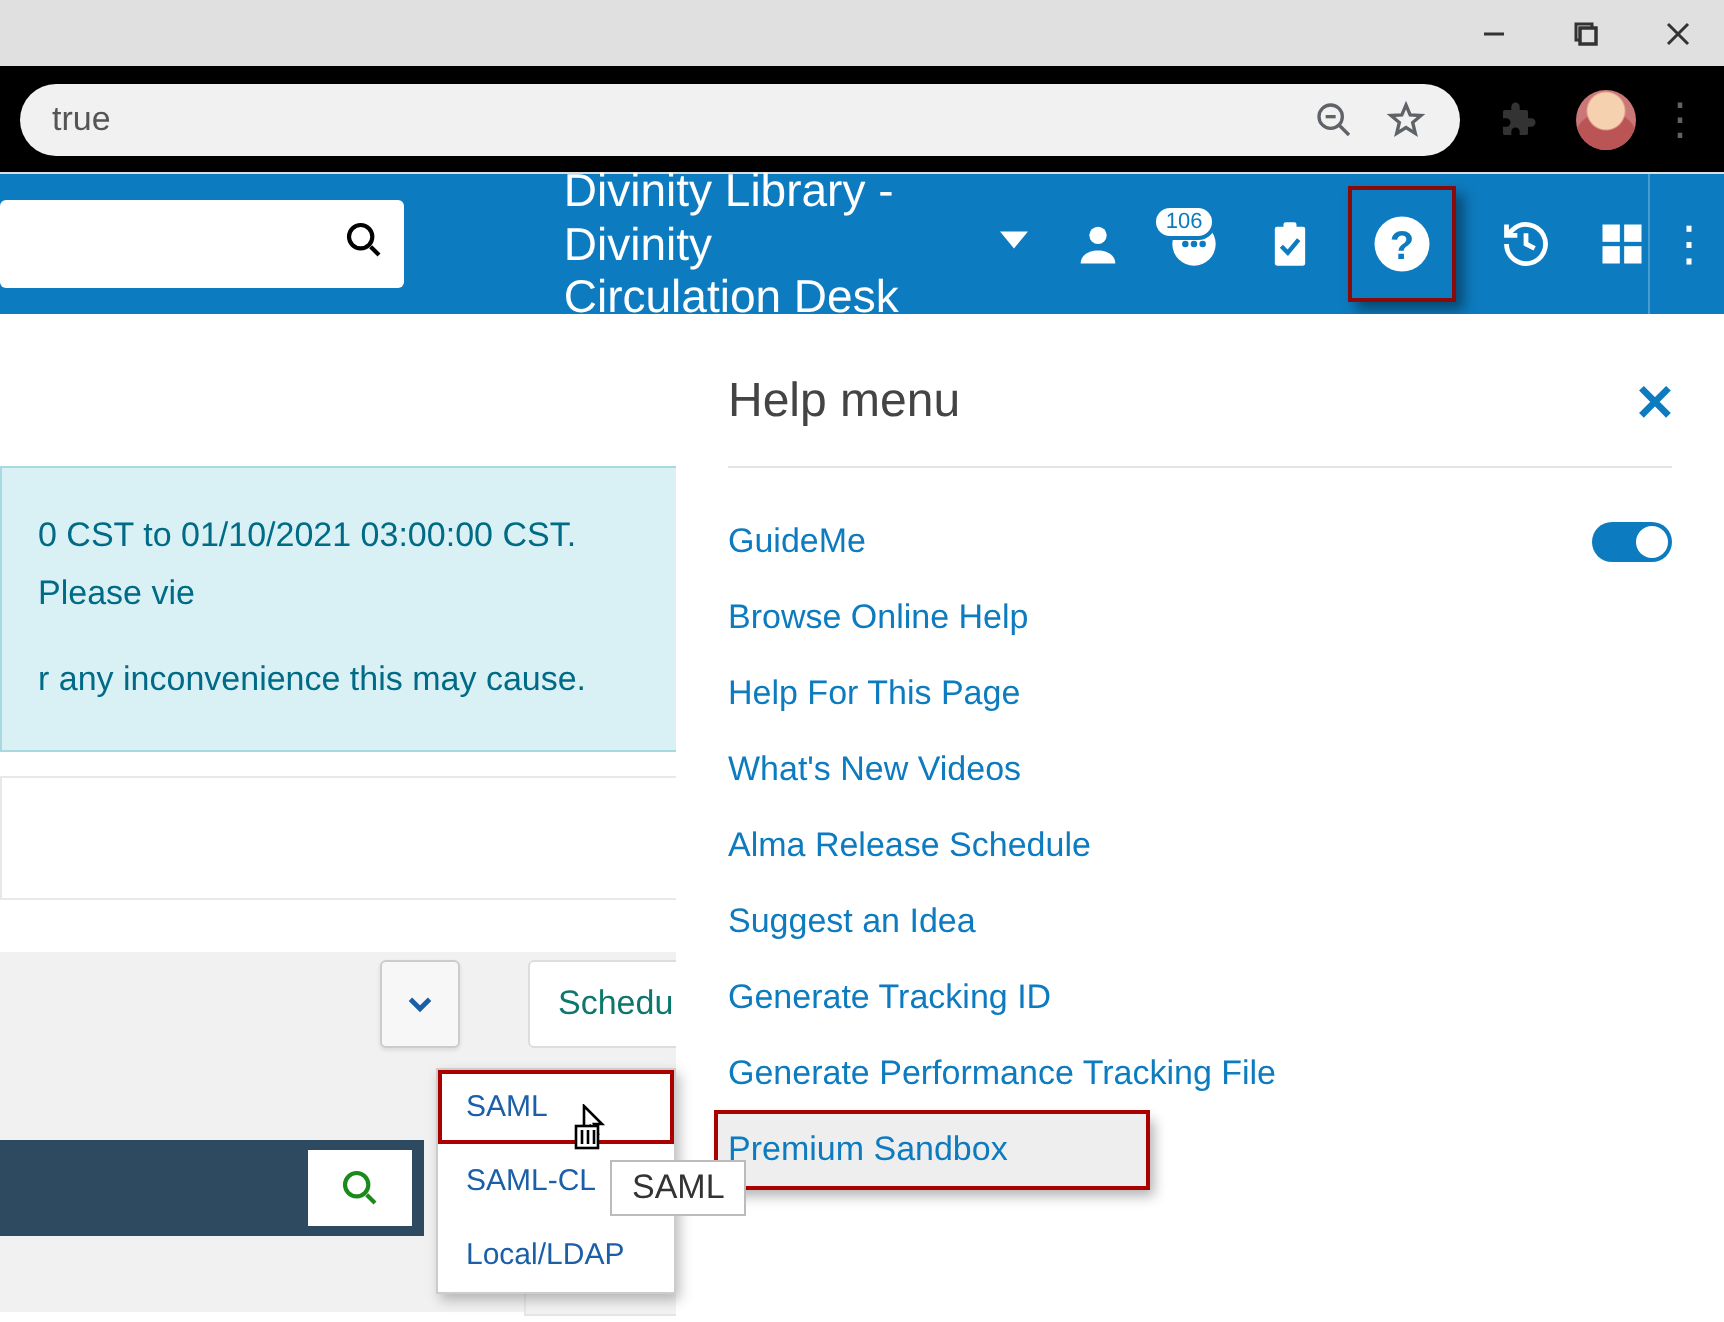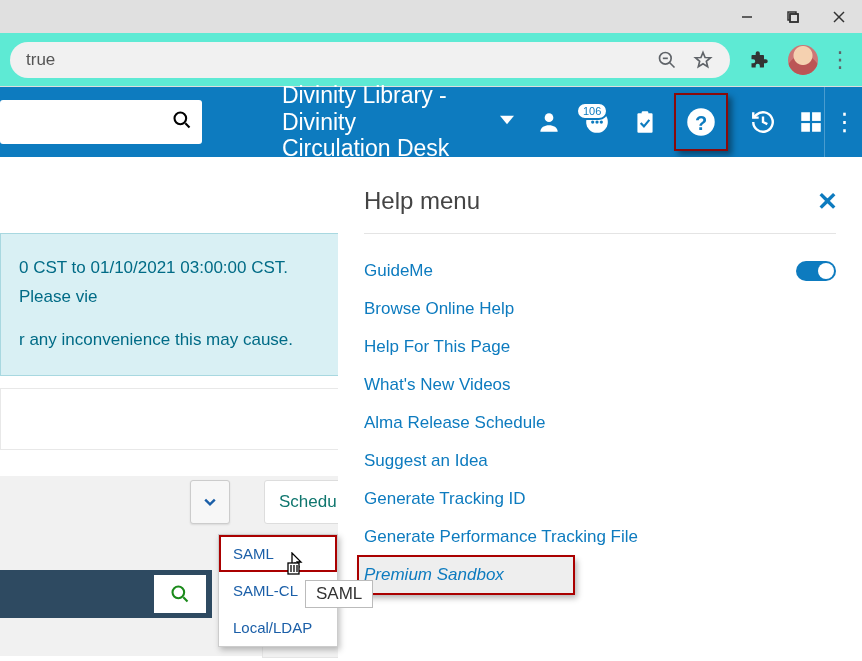--- a/index.html
+++ b/index.html
@@ -4,21 +4,21 @@
 <style>
   * { box-sizing: border-box; margin: 0; padding: 0; font-family: Arial, Helvetica, sans-serif; }
   body { width: 862px; height: 661px; background: #fff; overflow: hidden; position: relative; }
 
   
   .titlebar { height: 33px; background: #e0e0e0; display: flex; justify-content: flex-end; align-items: center; }
   .winbtn { width: 46px; height: 33px; display: flex; align-items: center; justify-content: center; color: #333; }
   .winbtn svg { width: 12px; height: 12px; stroke: #333; stroke-width: 1.5; fill: none; }
 
   
-  .addrrow { height: 54px; background: #5eead4; display: flex; align-items: center; padding: 0 10px; border-bottom: 1px solid #ddd; }
+  .addrrow { height: 54px; background: #000000; display: flex; align-items: center; padding: 0 10px; border-bottom: 1px solid #ddd; }
   .addrbox { flex: 1; height: 36px; background: #f1f1f1; border-radius: 18px; display: flex; align-items: center; padding: 0 16px; color: #555; font-size: 17px; }
   .addrbox .spacer { flex: 1; }
   .addricon { width: 22px; height: 22px; margin-left: 14px; color: #5f6368; display: flex; align-items: center; justify-content: center; }
   .ext { width: 30px; height: 30px; margin-left: 14px; display: flex; align-items: center; justify-content: center; color: #333; }
   .avatar { width: 30px; height: 30px; border-radius: 50%; margin-left: 14px; background: radial-gradient(circle at 50% 35%, #f5d7b7 0 34%, #f5d7b7 30%, transparent 35%), linear-gradient(#c77 0 0); background-color:#d99; overflow:hidden; position:relative;}
   .avatar::after{content:"";position:absolute;inset:0;background:radial-gradient(circle at 50% 35%, #f5d1b0 0 9px, transparent 10px), radial-gradient(circle at 50% 90%, #b55 0 16px, transparent 17px);}
   .kebab { width: 24px; margin-left: 10px; color: #5f6368; font-size: 22px; text-align: center; }
 
   
   .appbar { height: 70px; background: #0d7bbf; display: flex; align-items: center; padding-left: 0; position: relative; }
@@ -53,21 +53,21 @@
   .darksearch .inner { margin-left: auto; width: 52px; height: 38px; background: #fff; display: flex; align-items: center; justify-content: center; color: #1a8a1a; margin-right:6px;}
   .greystrip { position:absolute; left:262px; top:640px; width:80px; height:18px; background:#f2f2f2; border:1px solid #e5e5e5; z-index:2;}
   .greybehind { position:absolute; left:0; top:476px; width:342px; height:180px; background:#f1f1f1; z-index:0;}
 
   
   .help { position: absolute; left: 338px; top: 157px; right: 0; bottom: 0; background: #fff; z-index: 10; padding: 30px 26px 0 26px; }
   .help h2 { font-size: 24px; color: #444; font-weight: normal; }
   .help .close { position: absolute; right: 24px; top: 30px; color: #0d7bbf; font-size: 25px; font-weight: bold; cursor: pointer; }
   .help hr { margin: 18px 0 18px 0; border: none; border-top: 1px solid #e4e4e4; }
   .help .row { display: flex; align-items: flex-end; padding: 9px 0; font-size: 17px; color: #0d7bbf; }
-  .help .row.hl { background: #eeeeee; outline: 2px solid #a00; outline-offset: -1px; padding-left:6px; margin-left:-6px; box-shadow: 3px 4px 6px rgba(0,0,0,.3); width: 216px; padding-right:6px;font-style:italic;}
+  .help .row.hl { background: #eeeeee; outline: 2px solid #a00; outline-offset: -1px; padding-left:6px; margin-left:-6px; box-shadow: 3px 4px 6px rgba(0,0,0,.3); width: 216px; padding-right:6px;}
   .toggle { margin-left: auto; width: 40px; height: 20px; background: #0d7bbf; border-radius: 10px; position: relative; }
   .toggle::after { content: ""; position: absolute; right: 2px; top: 2px; width: 16px; height: 16px; background: #fff; border-radius: 50%; }
 
 </style>
 </head>
 <body>
 
 <div class="titlebar">
   <div class="winbtn">
     <svg viewBox="0 0 12 12">

